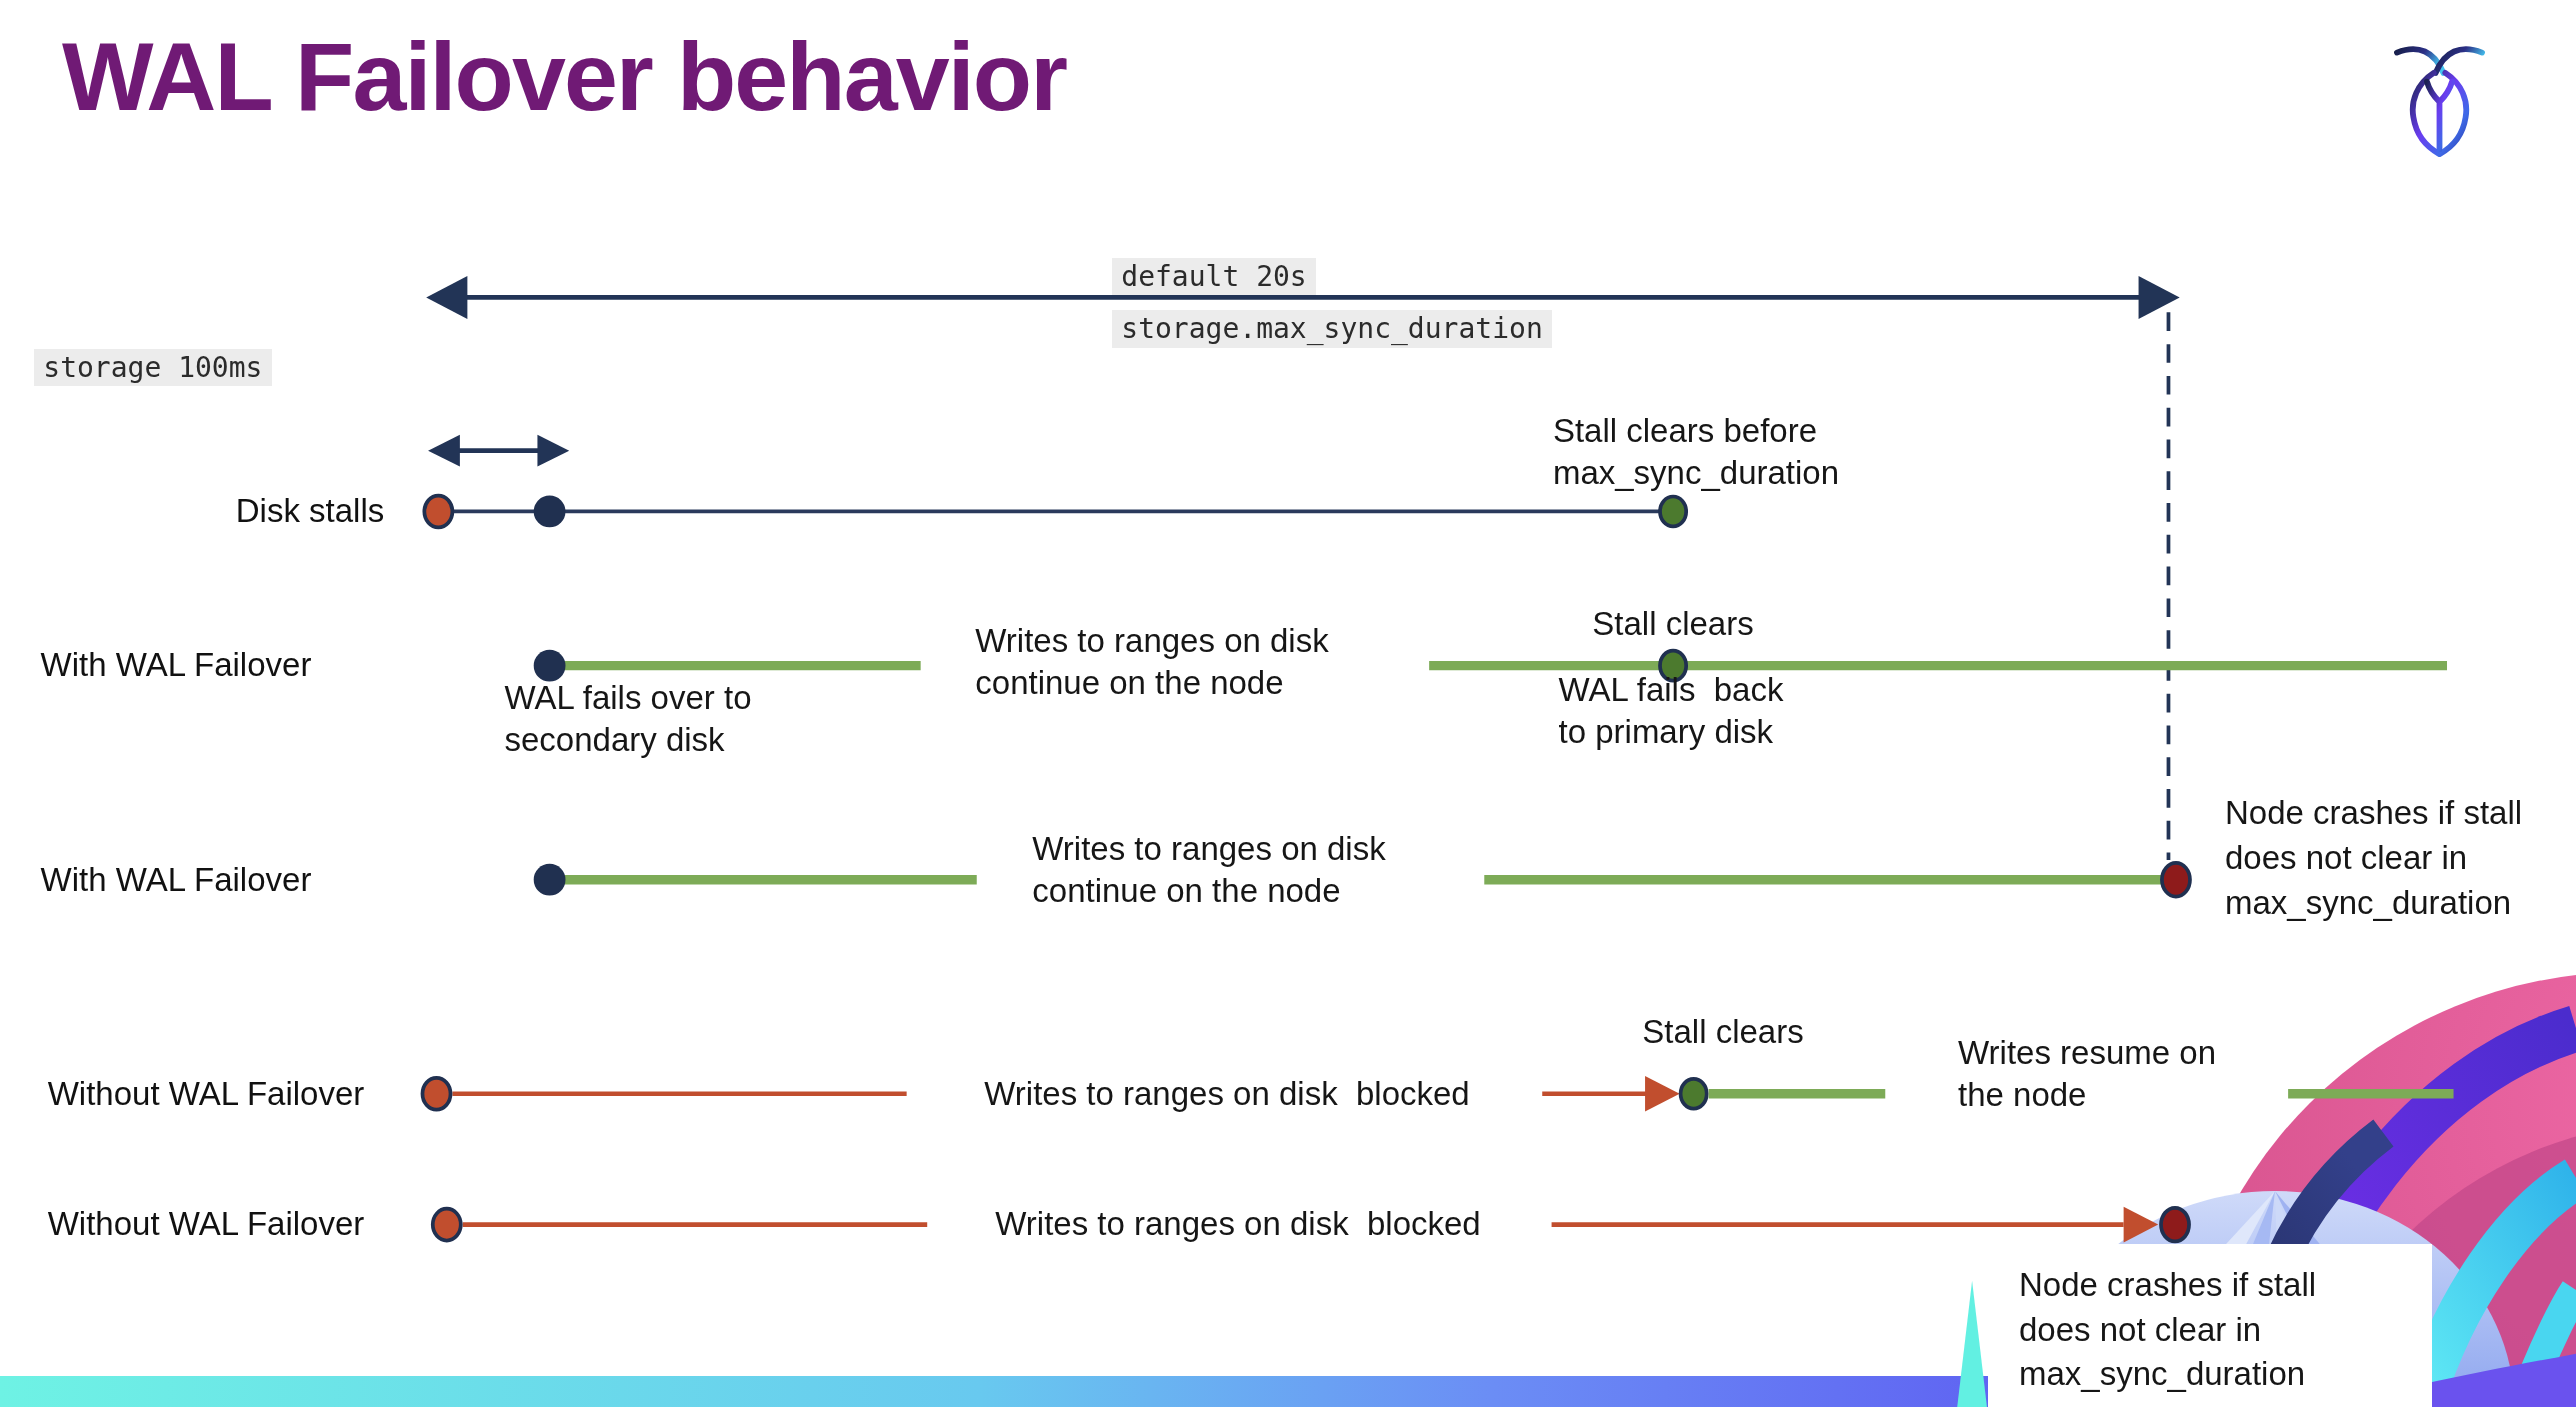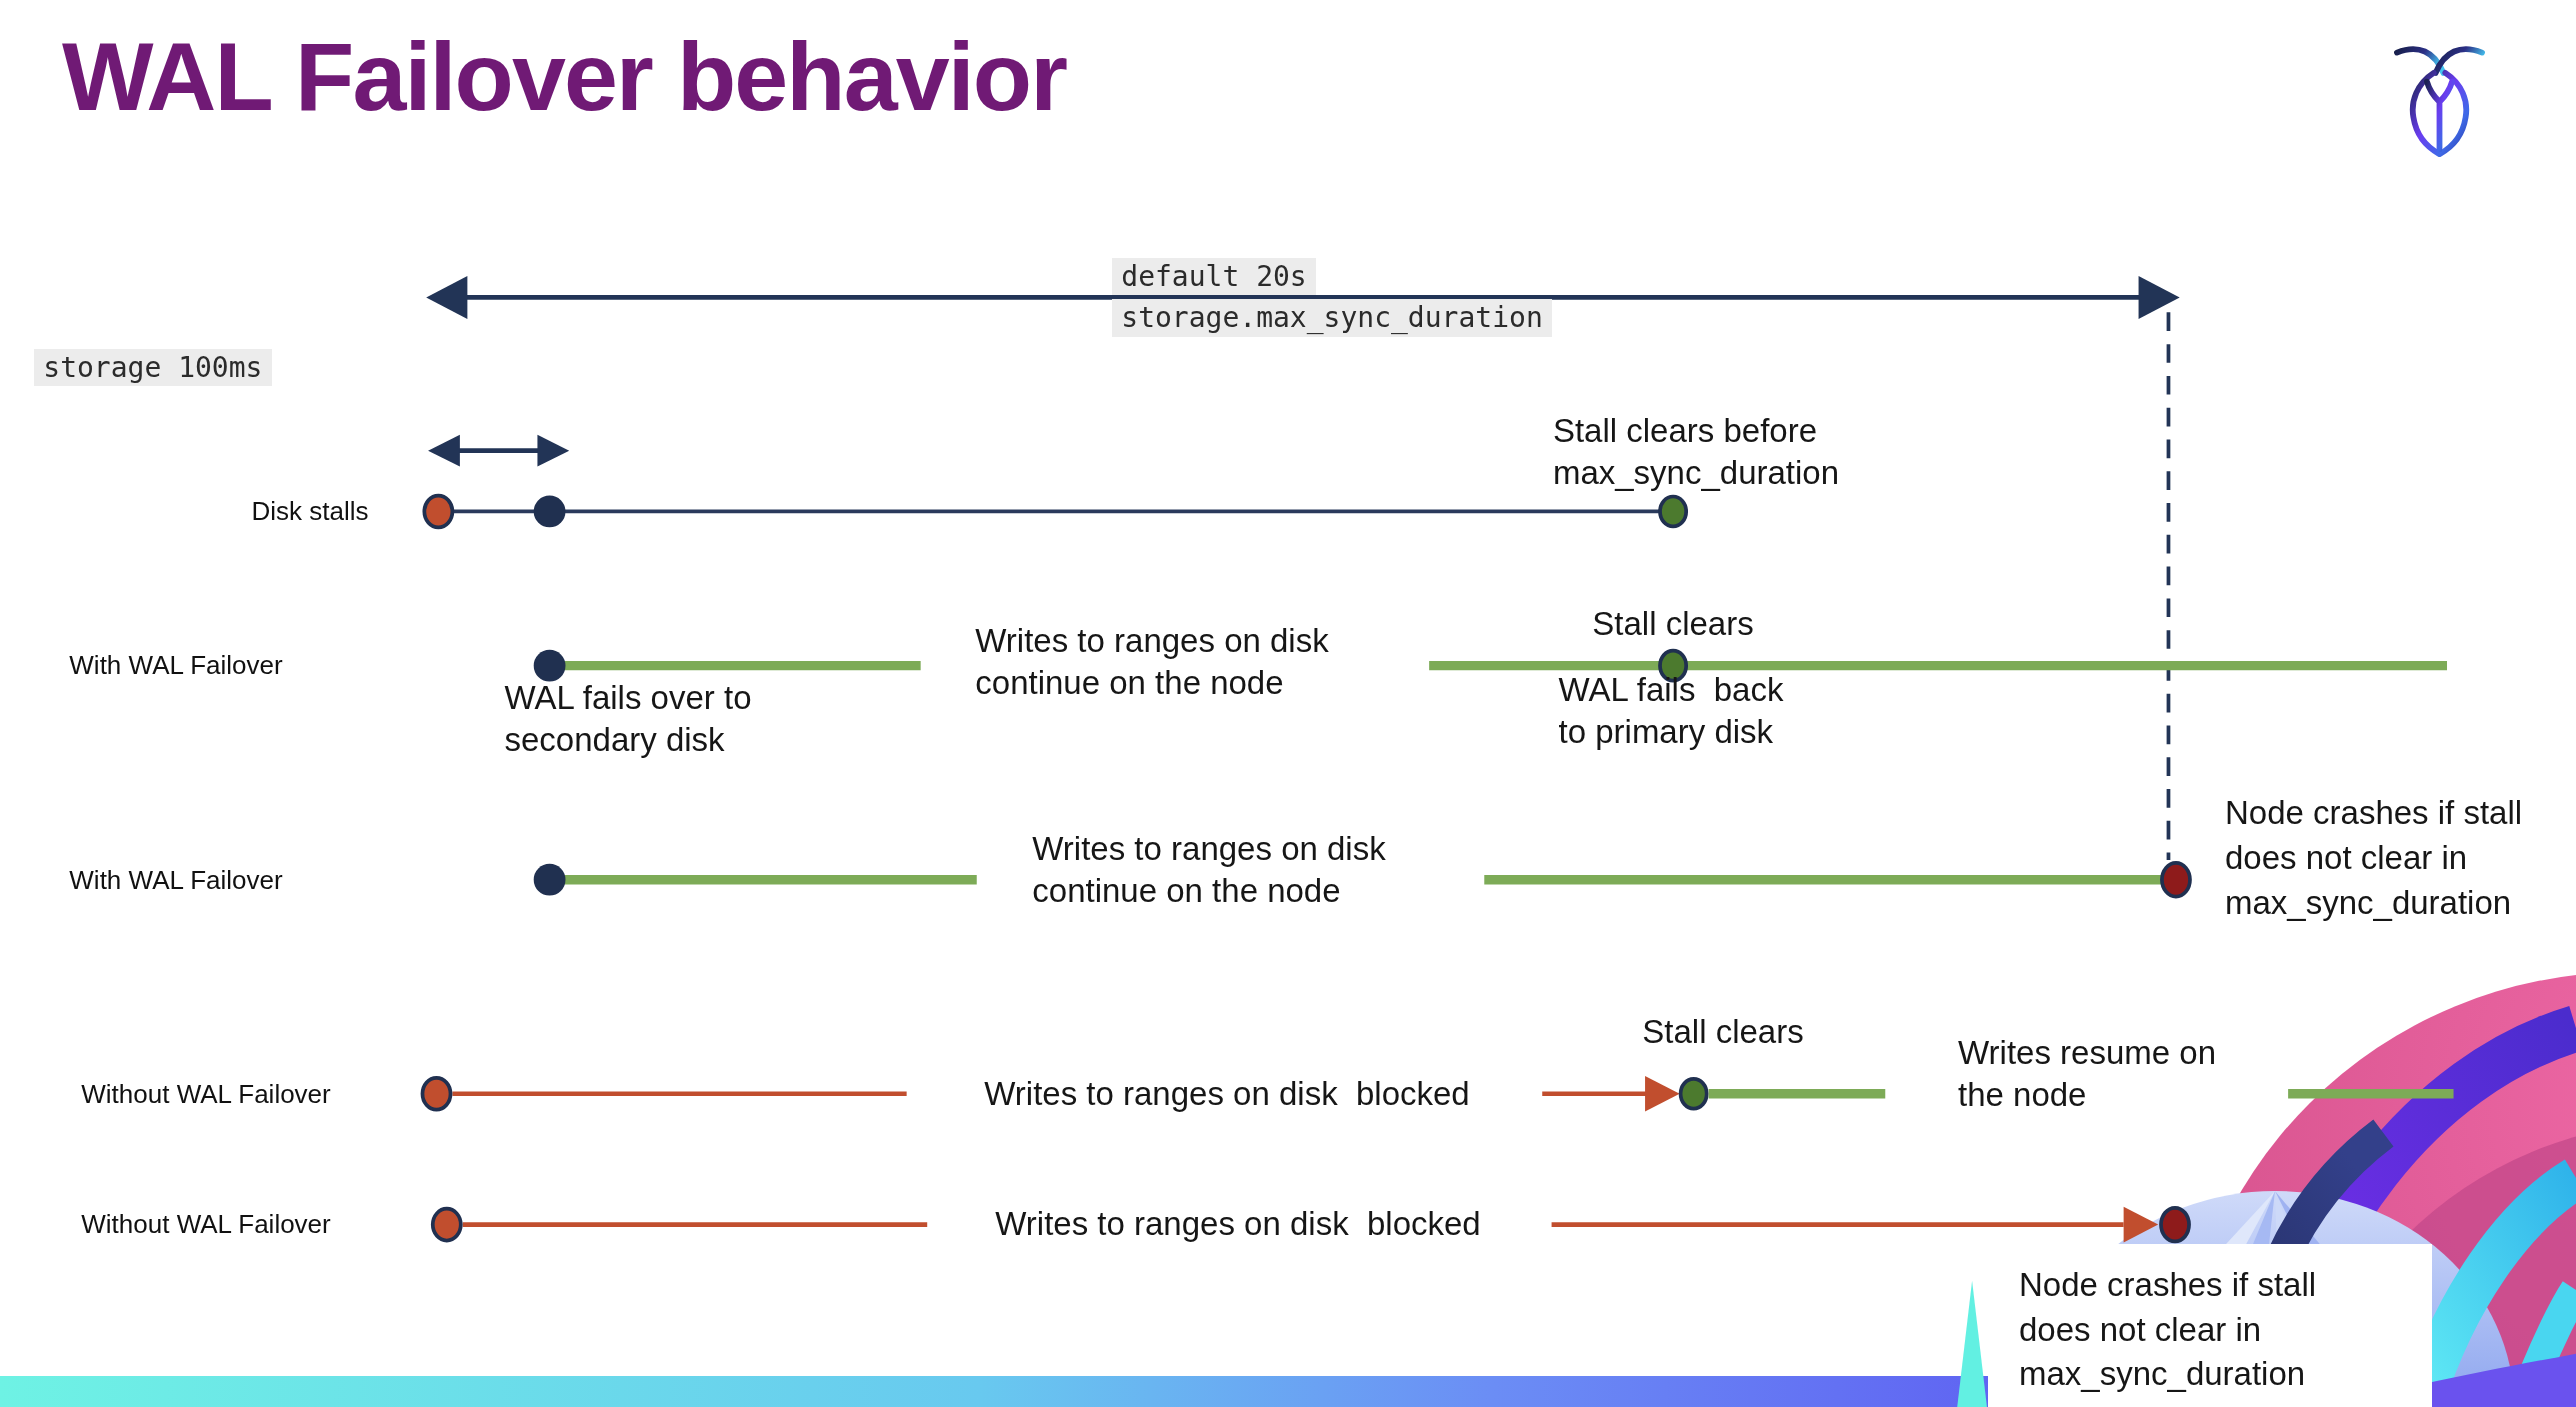--- a/index.html
+++ b/index.html
@@ -13,23 +13,23 @@
   }
   .logo{position:absolute;left:2391px;top:41px;width:97px;height:116px;}
   .diagram-svg,.brand-svg{position:absolute;pointer-events:none;}
   .diagram-svg{left:0;top:0;z-index:3;}
   .brand-svg{left:1916px;top:916px;z-index:2;}
   .bottom-bar{
     position:absolute;left:0;top:1376px;width:2576px;height:32px;z-index:1;
     background:linear-gradient(90deg,#6ef2e4 0%,#68c9ef 38%,#6b8df5 58%,#5f63f2 78%,#5b4ff2 100%);
   }
   .code-callout{position:absolute;z-index:4;font-family:"DejaVu Sans Mono","Liberation Mono",monospace;font-size:28px;color:#2b2b2b;line-height:1;}
-  .code-callout .chip{background:#ececec;padding:4.7px 9.3px;display:table;margin-bottom:4px;white-space:pre;}
+  .code-callout .chip{background:#ececec;padding:4.7px 9.3px;display:table;margin-bottom:15px;white-space:pre;}
   .row-label{
-    position:absolute;z-index:4;font-size:26px;color:#111111;white-space:nowrap;
+    position:absolute;z-index:4;font-size:33px;color:#111111;white-space:nowrap;
     transform:translate(-50%,-50%);
   }
   .note{
     position:absolute;z-index:4;font-size:33px;line-height:1.27;color:#161616;
     text-align:left;white-space:pre-wrap;transform:translate(-50%,-50%);
   }
   .note.align-left{text-align:left;transform:none;line-height:1.36;}
   .crash-box{
     position:absolute;left:1988px;top:1244px;width:444px;height:164px;background:#ffffff;z-index:5;
   }

